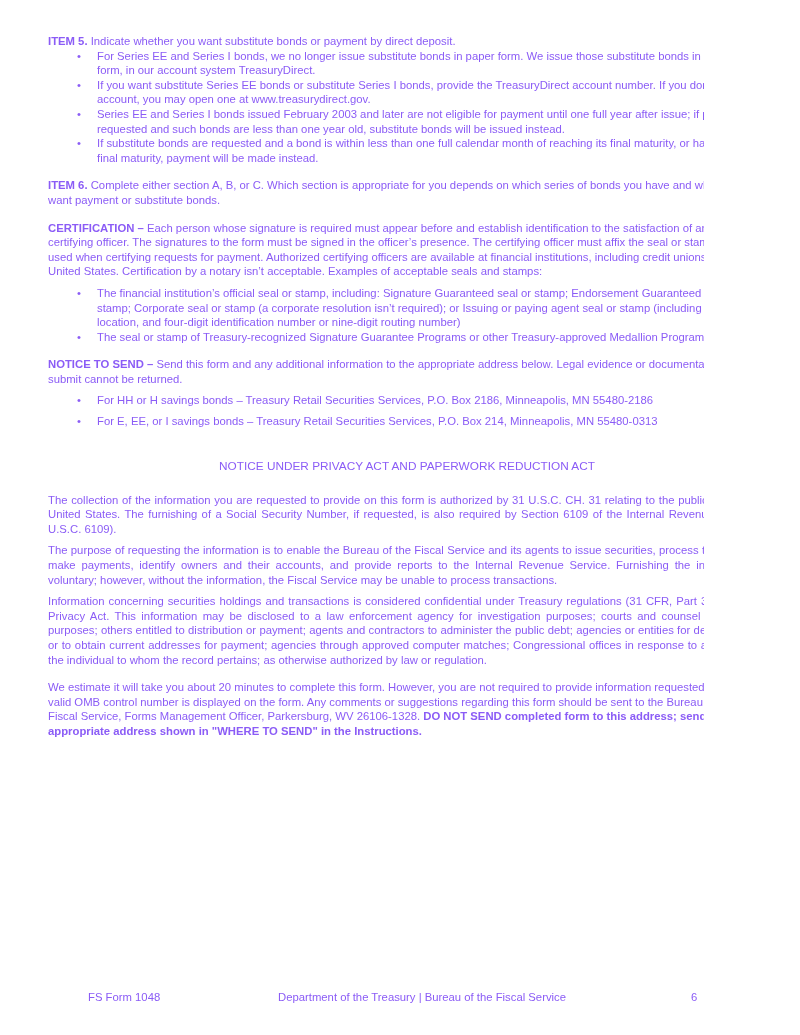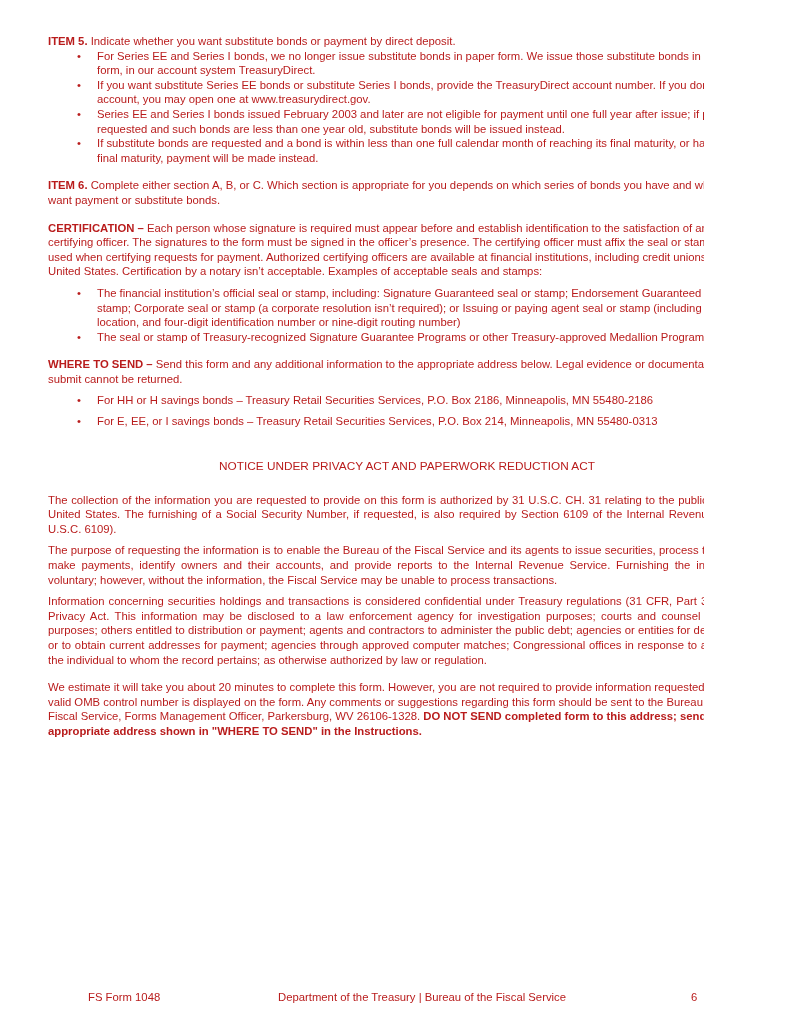--- a/index.html
+++ b/index.html
@@ -6,21 +6,21 @@
     margin: 0;
     padding: 0;
     background: #ffffff;
   }
   .page {
     position: relative;
     width: 704px;
     height: 1035px;
     background: #ffffff;
     font-family: "Liberation Sans", sans-serif;
-    color: #b91c1c;
+    color: #8b5cf6;
     overflow: hidden;
   }
   .content {
     position: absolute;
     left: 48px;
     top: 34px;
     width: 718px;
   }
 
   
@@ -126,21 +126,21 @@
 
     <div class="gap-sm"></div>
 
     <ul class="bullets">
       <li><span class="dot">•</span><span>The financial institution’s official seal or stamp, including:  Signature Guaranteed seal or stamp; Endorsement Guaranteed seal or stamp; Corporate seal or stamp (a corporate resolution isn’t required); or Issuing or paying agent seal or stamp (including name, location, and four-digit identification number or nine-digit routing number)</span></li>
       <li><span class="dot">•</span><span>The seal or stamp of Treasury-recognized Signature Guarantee Programs or other Treasury-approved Medallion Programs</span></li>
     </ul>
 
     <div class="gap-md"></div>
 
-    <p class="para"><span class="lead">WHERE TO SEND –</span> <span>Send this form and any additional information to the appropriate address below.  Legal evidence or documentation you submit cannot be returned.</span></p>
+    <p class="para"><span class="lead">NOTICE TO SEND –</span> <span>Send this form and any additional information to the appropriate address below.  Legal evidence or documentation you submit cannot be returned.</span></p>
 
     <div class="gap-sm"></div>
 
     <ul class="bullets spaced">
       <li><span class="dot">•</span><span>For HH or H savings bonds – Treasury Retail Securities Services, P.O. Box 2186, Minneapolis, MN 55480-2186</span></li>
       <li><span class="dot">•</span><span>For E, EE, or I savings bonds – Treasury Retail Securities Services, P.O. Box 214, Minneapolis, MN 55480-0313</span></li>
     </ul>
 
     <div class="gap-lg"></div>
     <div style="height:11px"></div>

